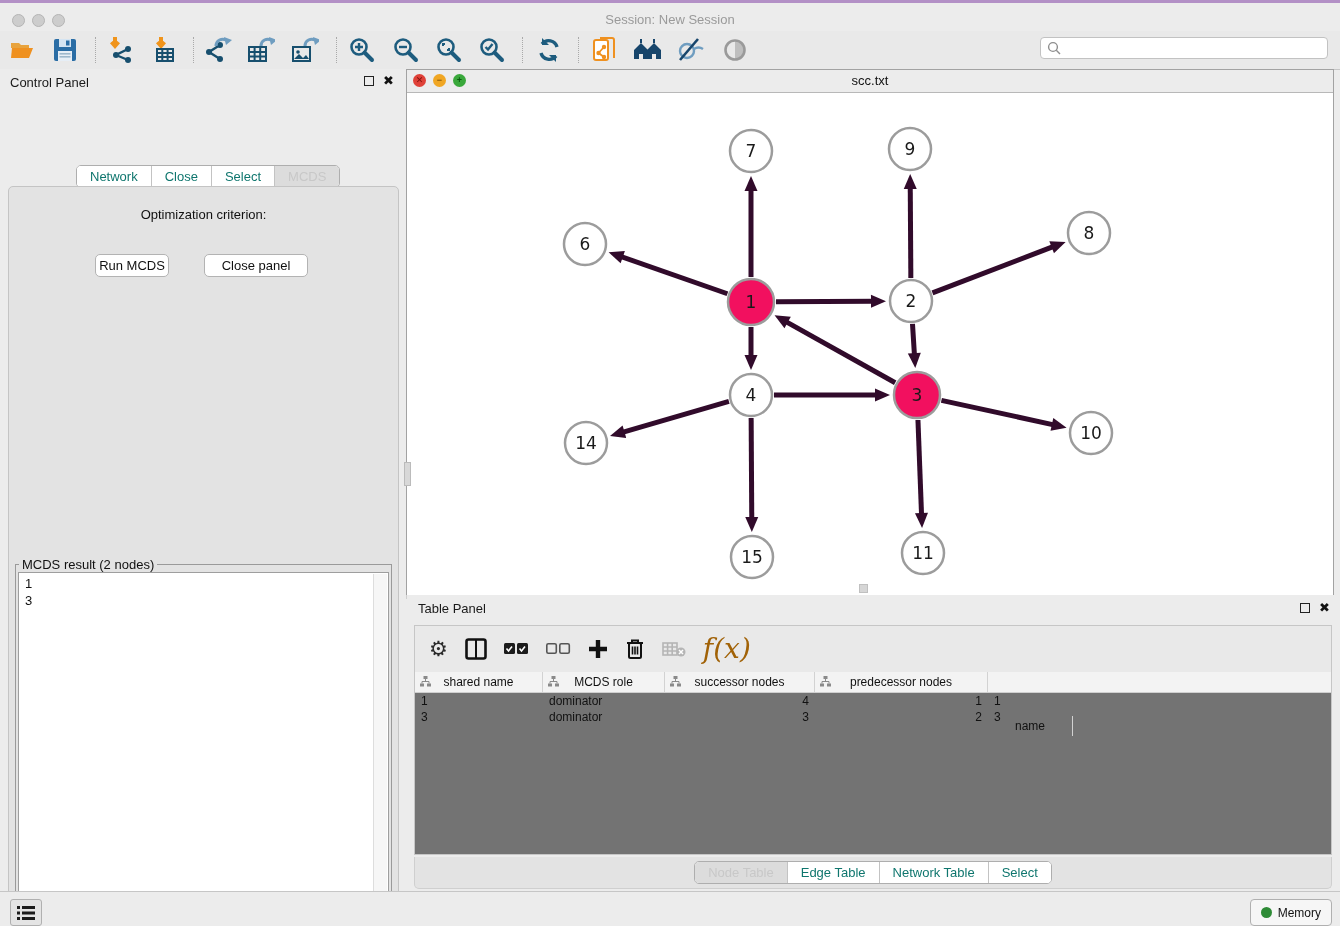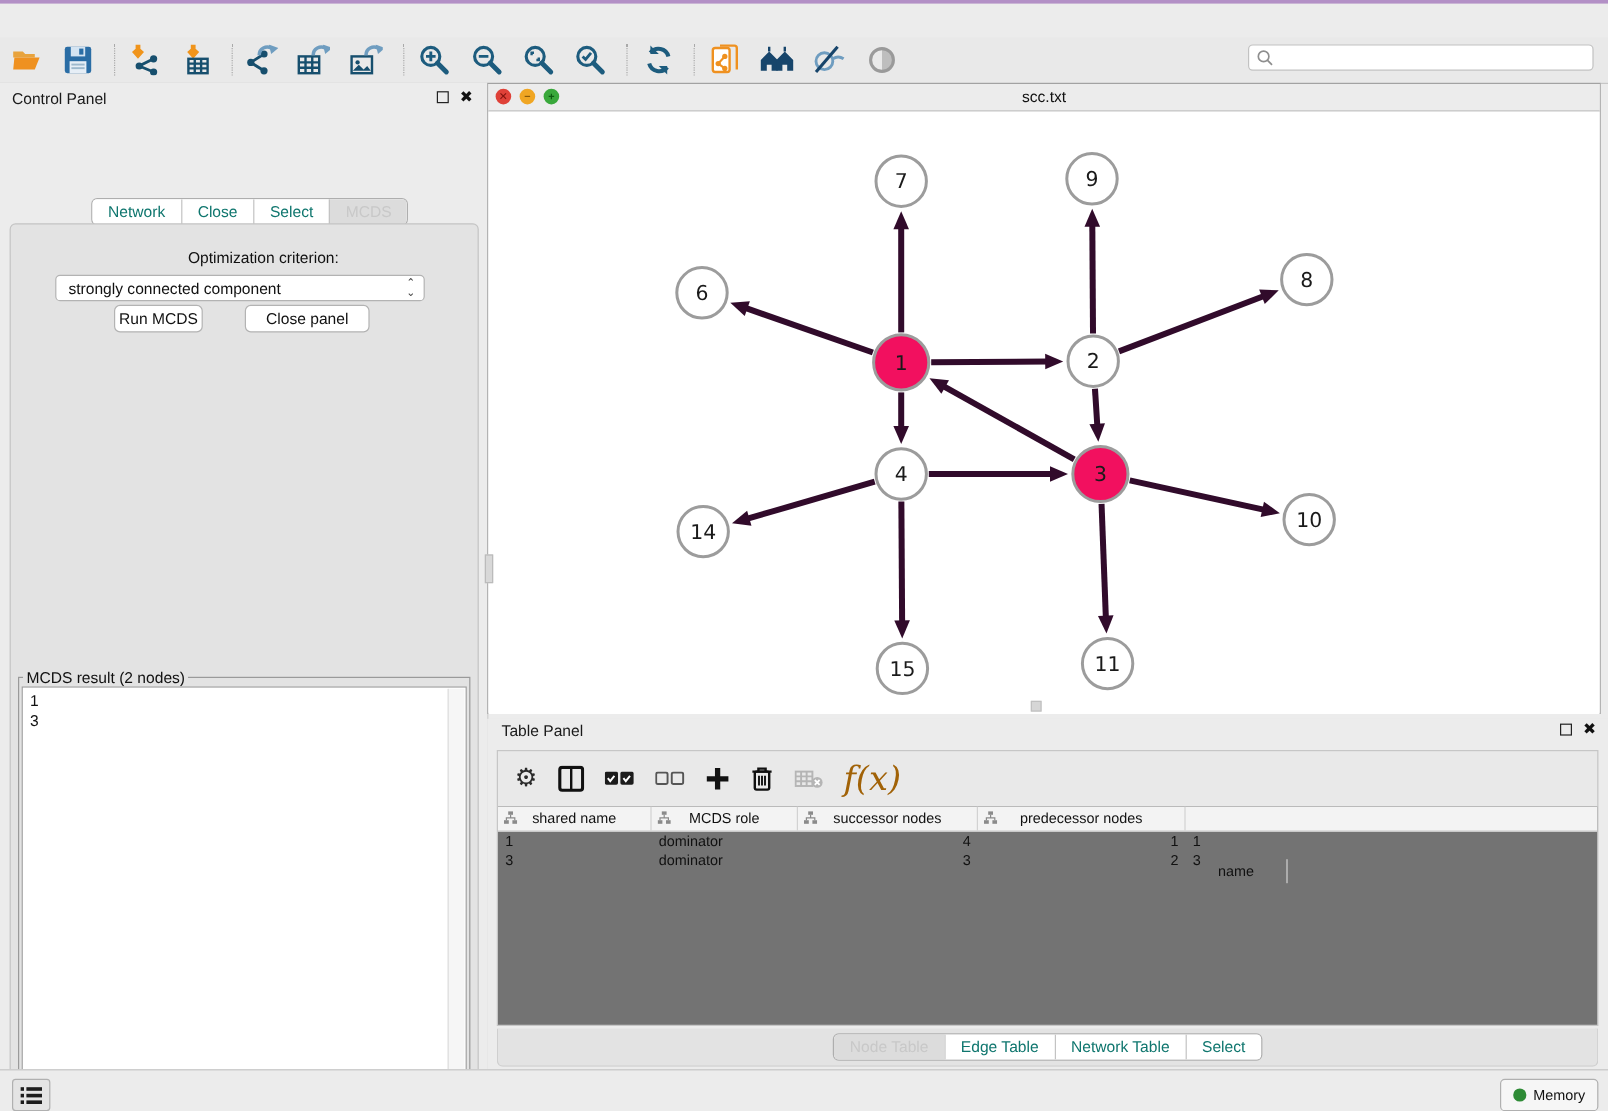--- a/index.html
+++ b/index.html
@@ -19,21 +19,21 @@
   .panel-header{position:absolute;left:10px;top:6px;font-size:13px;color:#1a1a1a;}
   .panel-icons{position:absolute;right:12px;top:7px;display:flex;gap:9px;align-items:center;}
   .float-icon{width:10px;height:10px;border:1.5px solid #222;box-sizing:border-box;display:inline-block;}
   .close-icon{font-size:13px;font-weight:bold;color:#111;line-height:10px;}
   .tabbar{position:absolute;display:inline-flex;border:1px solid #aeaeae;border-radius:5px;overflow:hidden;background:#fff;}
   .tab{padding:3px 13px;font-size:13px;color:#0f766e;background:#fff;border-left:1px solid #c3c3c3;white-space:nowrap;}
   .tab:first-child{border-left:none;}
   .tab.tab-disabled-active{background:#dcdcdc;color:#c8c8c8;}
   #cp-tabs{left:76px;top:96px;}
   #cp-body{position:absolute;left:8px;top:117px;width:389px;height:760px;background:#e3e3e3;border:1px solid #c4c4c4;border-radius:5px;}
-  #opt-label{position:absolute;left:16px;width:100%;top:20px;text-align:center;font-size:13px;color:#111;}
+  #opt-label{position:absolute;left:0;width:100%;top:20px;text-align:center;font-size:13px;color:#111;}
   #opt-select{position:absolute;left:37px;top:42px;width:308px;height:22px;background:#fff;border:1px solid #b3b3b3;border-radius:4px;font-size:13px;color:#111;display:flex;align-items:center;padding-left:10px;box-sizing:border-box;}
   #opt-select .stepper{position:absolute;right:7px;top:1px;font-size:9px;line-height:9px;color:#444;text-align:center;}
   .cp-btn{position:absolute;top:67px;height:23px;background:#fff;border:1px solid #b3b3b3;border-radius:5px;font-size:13px;color:#111;display:flex;align-items:center;justify-content:center;box-sizing:border-box;}
   #run-btn{left:86px;width:74px;}
   #closepanel-btn{left:195px;width:104px;}
   #mcds-result{position:absolute;left:6px;top:370px;width:371px;height:375px;border:1px solid #9a9a9a;margin:0;padding:0 2px 2px 2px;}
   #mcds-result legend{font-size:13px;color:#111;padding:0 3px;margin-left:1px;}
   #mcds-text{position:relative;width:100%;height:352px;background:#fff;border:1px solid #9e9e9e;box-sizing:border-box;font-size:13px;color:#111;padding:2px 0 0 6px;line-height:17px;}
   #mcds-scroll{position:absolute;top:1px;right:1px;width:13px;height:350px;background:#f6f6f6;border-left:1px solid #ddd;}
   
@@ -60,20 +60,26 @@
   #statusbar{position:absolute;left:0;top:888px;width:100%;height:38px;background:#ececec;border-top:1px solid #c6c6c6;}
   #list-btn{position:absolute;left:10px;top:7px;width:30px;height:25px;background:#e4e4e4;border:1px solid #b0b0b0;border-radius:3px;display:flex;align-items:center;justify-content:center;}
   #memory-btn{position:absolute;right:8px;top:7px;height:25px;background:#f6f6f6;border:1px solid #b0b0b0;border-radius:4px;display:flex;align-items:center;gap:6px;padding:0 10px;font-size:12px;color:#111;}
   #memory-dot{width:11px;height:11px;border-radius:50%;background:#2e8b36;}
 </style>
 </head>
 <body>
 
 <div id="app">
 
+  <div id="titlebar">
+    <span class="tl" style="left:12px"></span>
+    <span class="tl" style="left:32px"></span>
+    <span class="tl" style="left:52px"></span>
+    <div id="window-title">Session: New Session</div>
+  </div>
 
   <div id="toolbar">
     <div class="tb-btn" style="left:8px">
       <svg width="26" height="22" viewBox="0 0 26 22">
           <path d="M1 4h8l2 2h8v3H1z" fill="#e8a33d"></path>
           <path d="M2 9h21l-4 10H1z" fill="#ef9120"></path>
         </svg>
     </div>
     <div class="tb-btn" style="left:50px">
       <svg width="24" height="24" viewBox="0 0 24 24">
@@ -219,24 +225,20 @@
       <span class="close-icon">✖</span>
     </div>
     <div class="tabbar" id="cp-tabs">
       <span class="tab">Network</span>
       <span class="tab">Close</span>
       <span class="tab">Select</span>
       <span class="tab tab-disabled-active">MCDS</span>
     </div>
     <div id="cp-body">
       <div id="opt-label">Optimization criterion:</div>
-      <div id="opt-select">
-        <span>strongly connected component</span>
-        <span class="stepper">⌃<br>⌄</span>
-      </div>
       <div class="cp-btn" id="run-btn">Run MCDS</div>
       <div class="cp-btn" id="closepanel-btn">Close panel</div>
       <fieldset id="mcds-result">
         <legend>MCDS result (2 nodes)</legend>
         <div id="mcds-text">
           <div id="mcds-lines">
               <div>1</div>
               <div>3</div>
             </div>
           <div id="mcds-scroll"></div>

